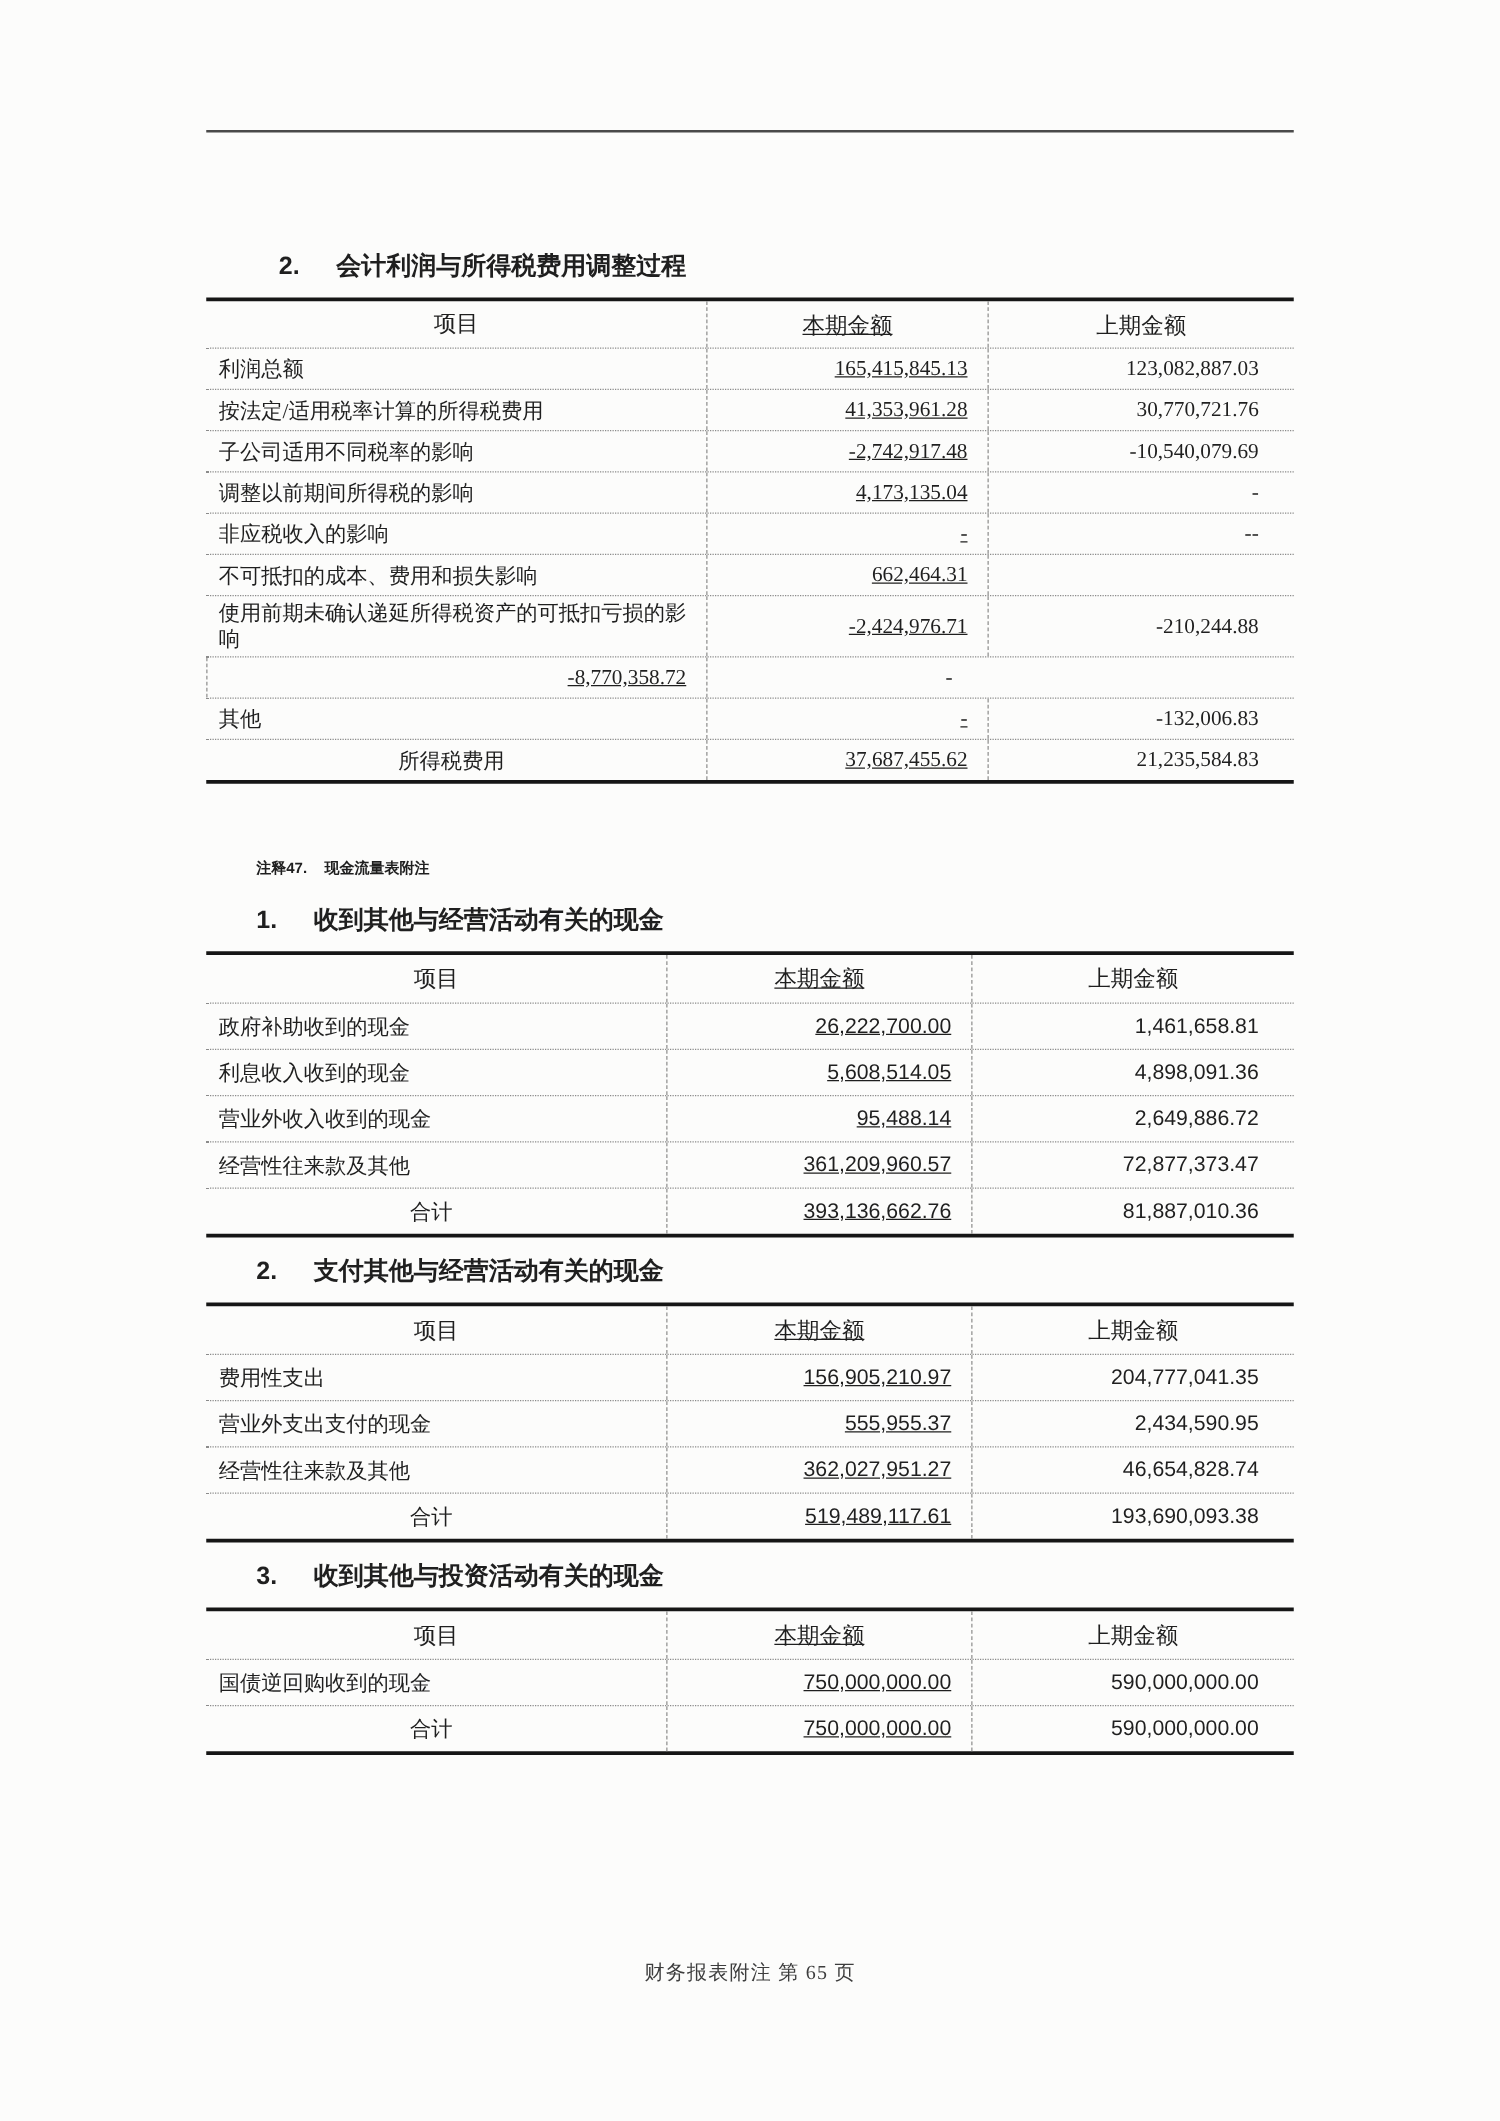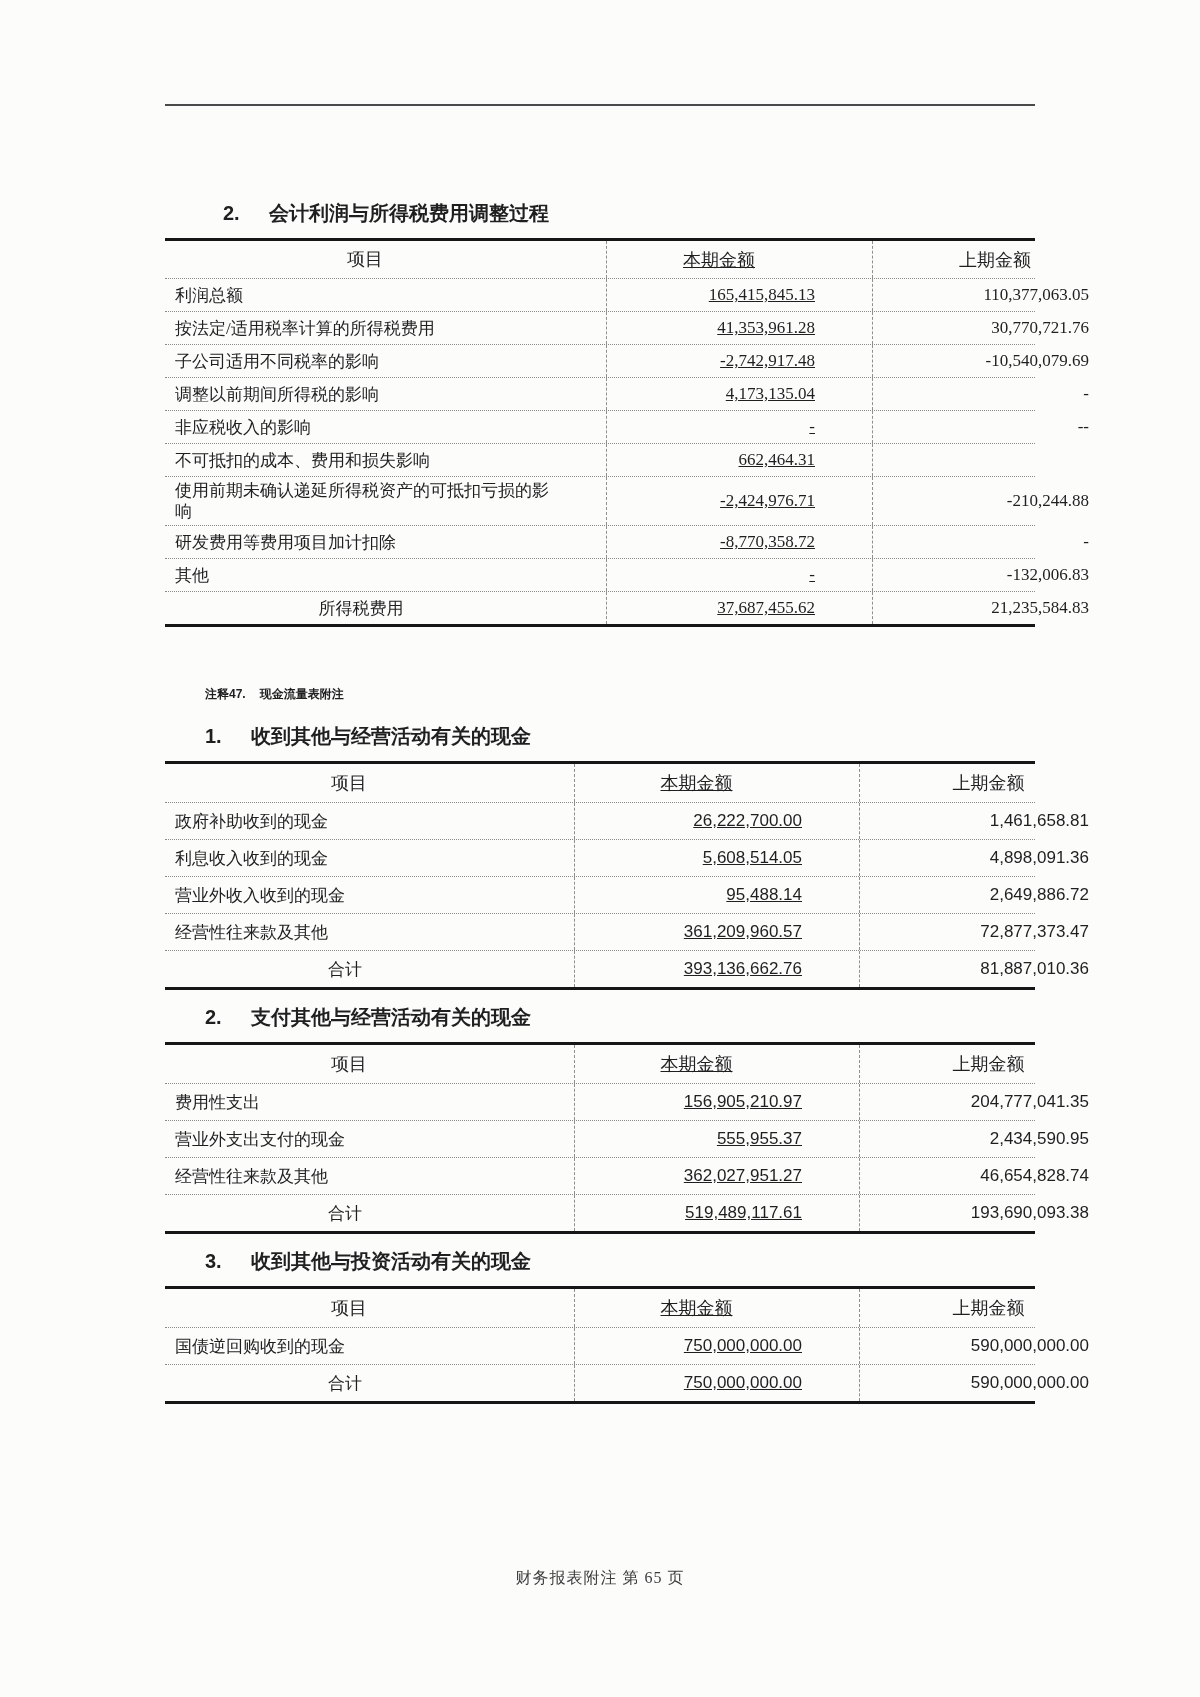--- a/index.html
+++ b/index.html
@@ -52,21 +52,20 @@
   
   .tbl{
     margin-top:12px;
     border-top:3px solid #161616;
     border-bottom:3px solid #161616;
     width:870px;
   }
   .tr{
     display:grid;
     align-items:stretch;
-    gap:41px;
   }
   .t1 .tr{grid-template-columns:400px 225px 245px;}
   .t2 .tr{grid-template-columns:368px 244px 258px;}
   .tbody .tr{border-top:1px dotted #8b8b8b;}
   .td{
     display:flex;
     align-items:center;
     font-size:17px;
     min-height:32px;
     padding:3px 0;
@@ -114,21 +113,21 @@
   <div class="tbl t1">
     <div class="tr thead">
       <div class="td c-label">项目</div>
       <div class="td c-num c-cur">本期金额</div>
       <div class="td c-num c-pri">上期金额</div>
     </div>
     <div class="tbody">
         <div class="tr">
           <div class="td c-label">利润总额</div>
           <div class="td c-num c-cur">165,415,845.13</div>
-          <div class="td c-num c-pri">110,377,063.05</div>
+          <div class="td c-num c-pri">123,082,887.03</div>
         </div>
         <div class="tr">
           <div class="td c-label">按法定/适用税率计算的所得税费用</div>
           <div class="td c-num c-cur">41,353,961.28</div>
           <div class="td c-num c-pri">30,770,721.76</div>
         </div>
         <div class="tr">
           <div class="td c-label">子公司适用不同税率的影响</div>
           <div class="td c-num c-cur">-2,742,917.48</div>
           <div class="td c-num c-pri">-10,540,079.69</div>
@@ -147,21 +146,20 @@
           <div class="td c-label">不可抵扣的成本、费用和损失影响</div>
           <div class="td c-num c-cur">662,464.31</div>
           <div class="td c-num c-pri"></div>
         </div>
         <div class="tr">
           <div class="td c-label">使用前期未确认递延所得税资产的可抵扣亏损的影响</div>
           <div class="td c-num c-cur">-2,424,976.71</div>
           <div class="td c-num c-pri">-210,244.88</div>
         </div>
         <div class="tr">
-          <div class="td c-label">研发费用等费用项目加计扣除</div>
           <div class="td c-num c-cur">-8,770,358.72</div>
           <div class="td c-num c-pri">-</div>
         </div>
         <div class="tr">
           <div class="td c-label">其他</div>
           <div class="td c-num c-cur">-</div>
           <div class="td c-num c-pri">-132,006.83</div>
         </div>
         <div class="tr total-row">
           <div class="td c-label">所得税费用</div>

